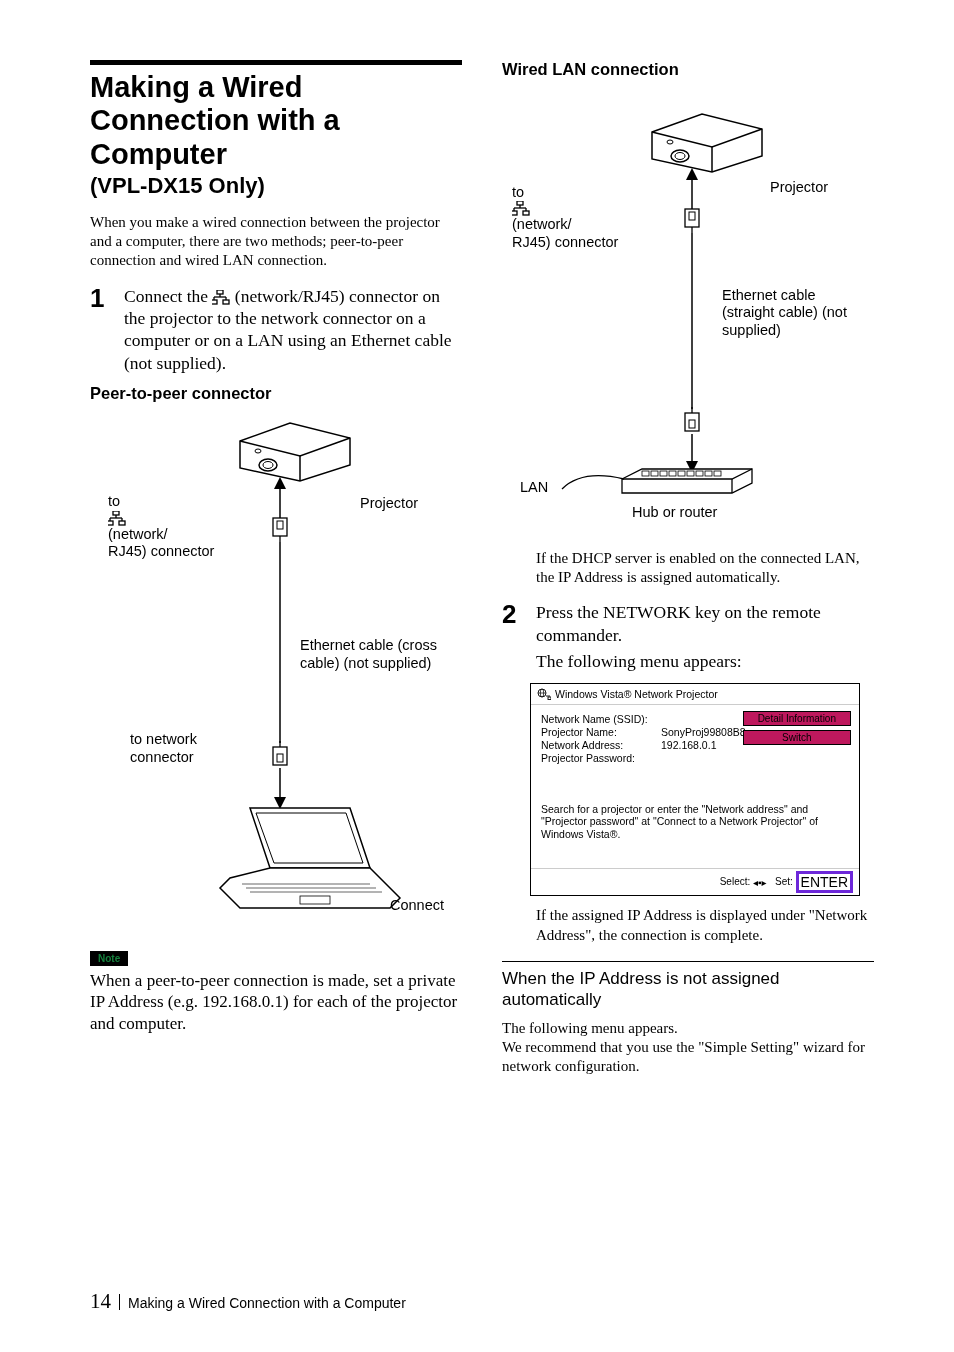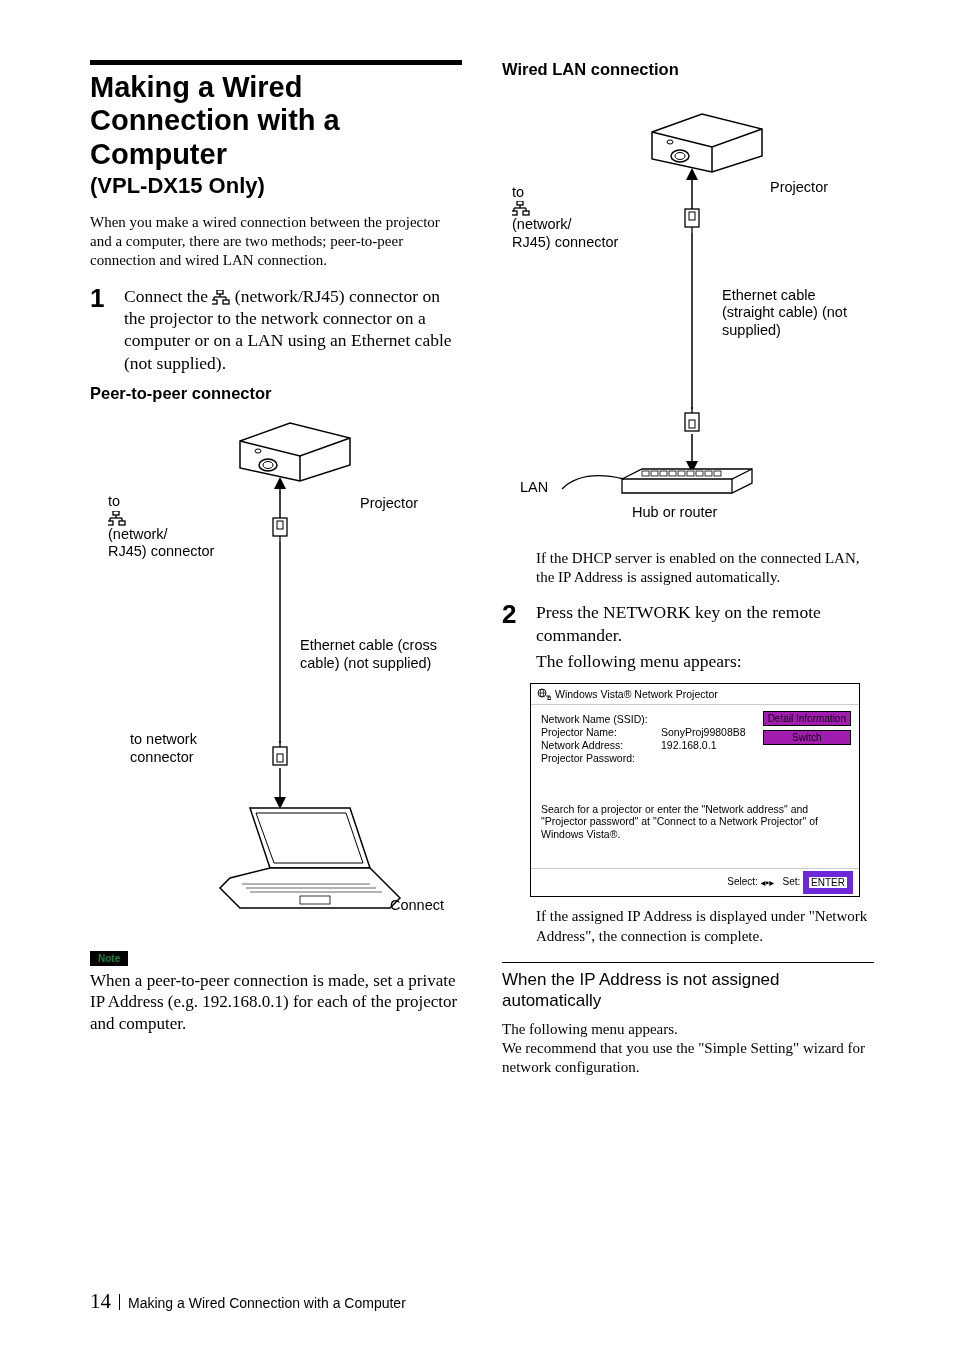--- a/index.html
+++ b/index.html
@@ -136,42 +136,42 @@
   .menu-btns {
     position: absolute;
     right: 8px;
     top: 6px;
     display: flex;
     flex-direction: column;
     gap: 4px;
   }
   .menu-btn {
     border: 1px solid #000;
-    padding: 1px 4px;
+    padding: 1px 14px;
     font-size: 10px;
     text-align: center;
-    background:#a21caf;
+    background:#be185d;
     min-width: 72px;
   }
   .menu-inst {
     padding: 4px 10px 28px 10px;
     font-size: 10.5px;
     line-height: 1.2;
   }
   .menu-foot {
     border-top: 1px solid #ccc;
     text-align: right;
     padding: 2px 6px;
     font-size: 10px;
   }
   .enter-key{
     display:inline-block;
-    border:6px solid #6d28d9;
+    border:3px solid #6d28d9;
     padding:0 2px;
-    font-size:10px;
+    font-size:14px;
     vertical-align:middle;
   }
   .arrow-keys{
     display:inline-block;
     font-size:10px;
     vertical-align:middle;
   }
   .indent-block { margin-left: 34px; }
   .footer {
     position: absolute;

